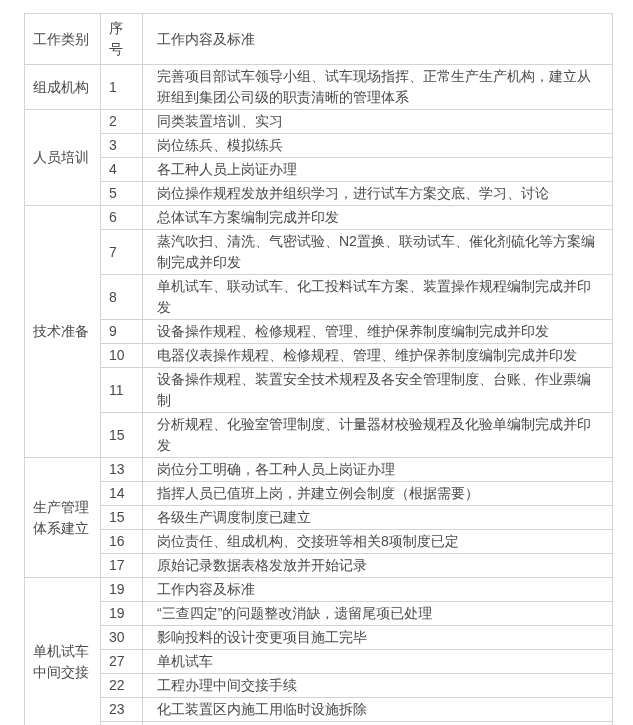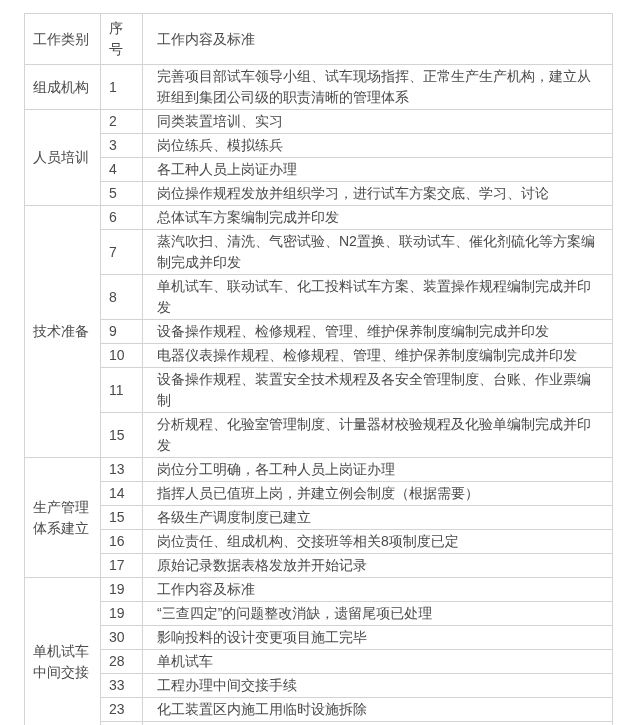--- a/index.html
+++ b/index.html
@@ -141,25 +141,25 @@
       </tr>
       <tr>
         <td class="no-cell">19</td>
         <td class="content-cell">“三查四定”的问题整改消缺，遗留尾项已处理</td>
       </tr>
       <tr>
         <td class="no-cell">30</td>
         <td class="content-cell">影响投料的设计变更项目施工完毕</td>
       </tr>
       <tr>
-        <td class="no-cell">28</td>
+        <td class="no-cell">27</td>
         <td class="content-cell">单机试车</td>
       </tr>
       <tr>
-        <td class="no-cell">33</td>
+        <td class="no-cell">22</td>
         <td class="content-cell">工程办理中间交接手续</td>
       </tr>
       <tr>
         <td class="no-cell">23</td>
         <td class="content-cell">化工装置区内施工用临时设施拆除</td>
       </tr>
       <tr>
         <td class="no-cell">24</td>
         <td class="content-cell">系统吹扫、清洗、气密试验工作完成</td>
       </tr>

